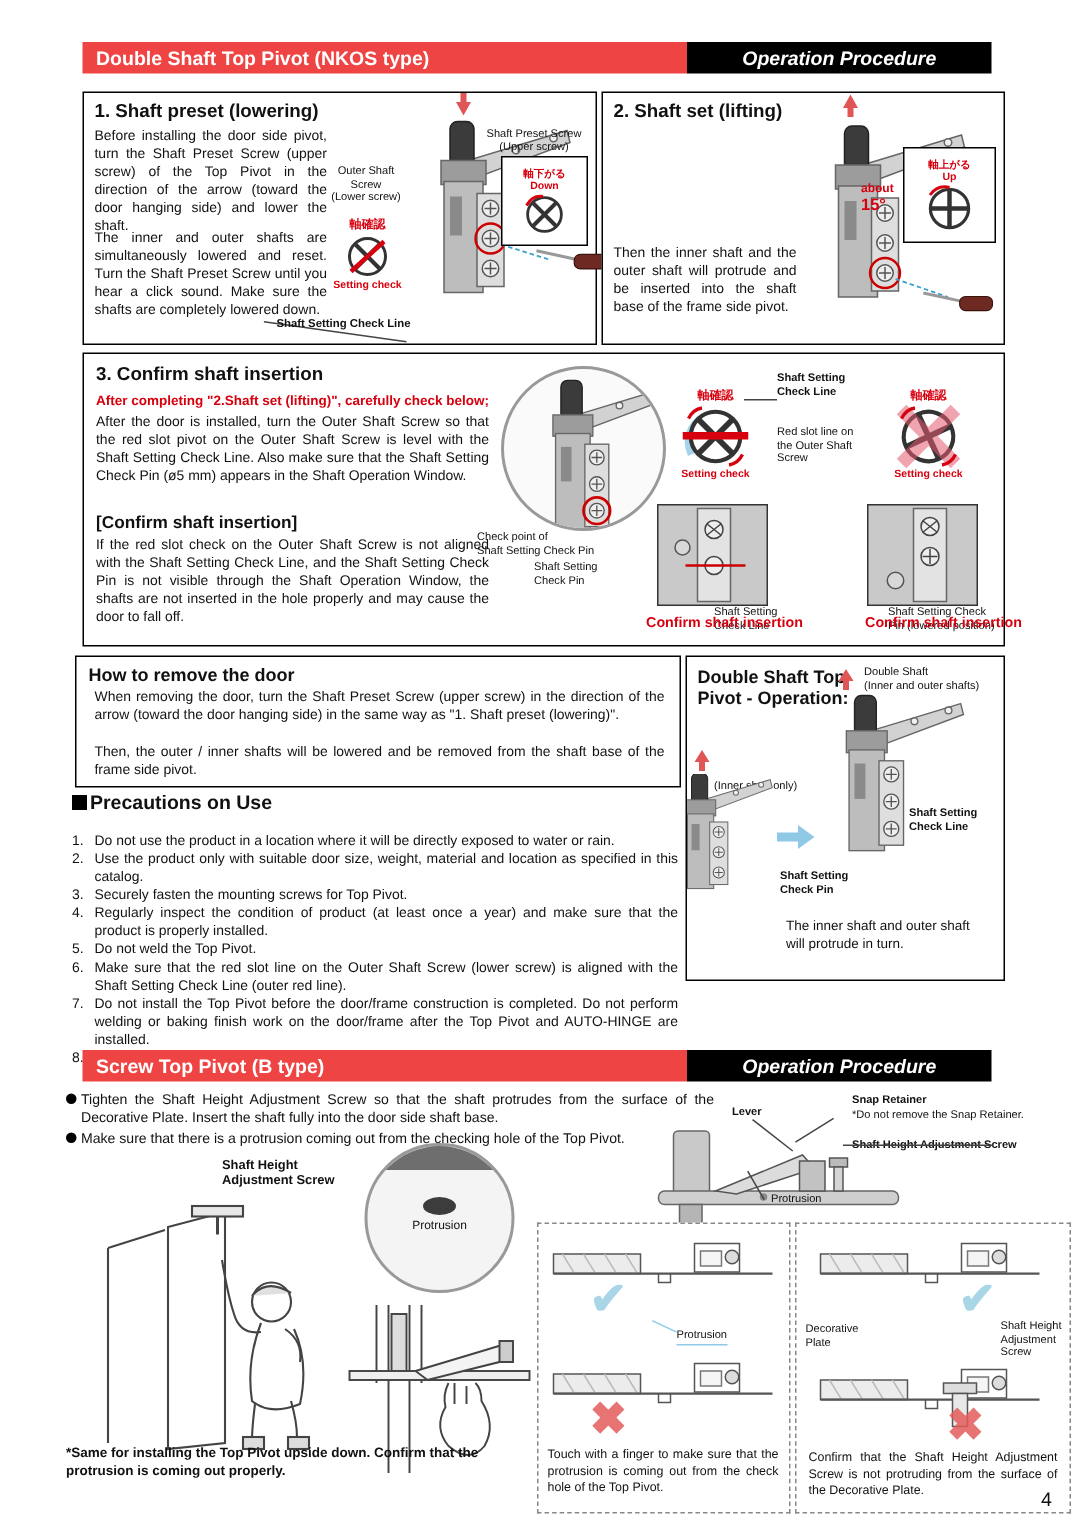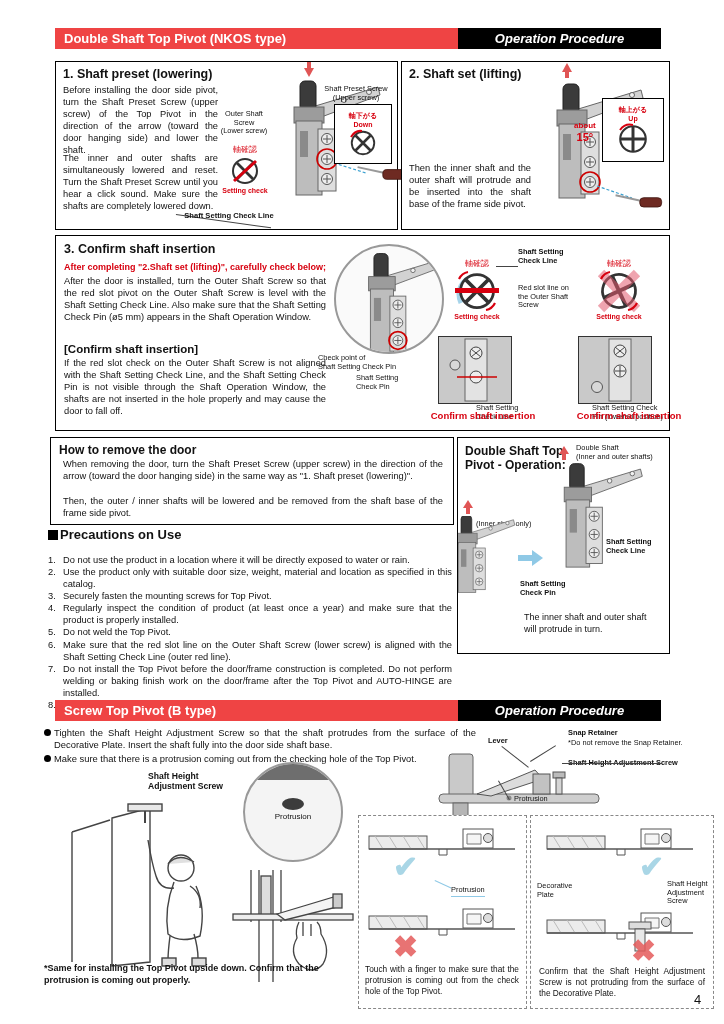--- a/index.html
+++ b/index.html
@@ -10,21 +10,21 @@
   .hdr-black{background:#000;color:#fff;font-weight:bold;font-style:italic;font-size:13px;line-height:21px;text-align:center;}
   .box{position:absolute;border:1.5px solid #000;background:#fff;}
   .dbox{position:absolute;border:1px dashed #888;background:#fff;}
   .h1{font-weight:bold;font-size:12.5px;}
   .h2{font-weight:bold;font-size:11.5px;}
   .body{font-size:9.3px;line-height:1.3;text-align:justify;}
   .lbl{font-size:7.4px;line-height:1.15;white-space:pre-line;text-align:center;}
   .lbl-l{font-size:7.4px;line-height:1.15;white-space:pre-line;text-align:left;}
   .redb{color:#d7000f;font-weight:bold;}
   .badge{display:flex;flex-direction:column;align-items:center;width:58px;}
-  .badge .jp{font-size:8px;font-weight:normal;color:#d7000f;}
+  .badge .jp{font-size:8px;font-weight:bold;color:#d7000f;}
   .badge .en{font-size:7px;font-weight:bold;color:#d7000f;}
   .pitem{display:flex;font-size:9.3px;line-height:1.3;}
   .pnum{flex:none;width:15px;}
   .ptext{flex:1;text-align:justify;}
   .ln{position:absolute;height:1px;background:#444;transform-origin:0 0;}
   .dot{width:7px;height:7px;border-radius:50%;background:#000;flex:none;margin:2px 3px 0 0;}
   .blt{display:flex;font-size:9.4px;line-height:1.3;margin-bottom:2px;}
   .inset{border:1px solid #000;background:#fff;display:flex;flex-direction:column;align-items:center;justify-content:center;}
   .photo{background:#c9c9c9;border:1px solid #333;}
   .chk{font-size:30px;color:#a9d6e6;font-weight:bold;line-height:1;}
@@ -138,21 +138,21 @@
       <circle cx="53" cy="102" r="10" fill="none" stroke="#c00" stroke-width="1.6"></circle>
       <line x1="60" y1="106" x2="95" y2="118" stroke="#3aa0d0" stroke-width="1.2" stroke-dasharray="3,2"></line>
     </svg>
     <svg class="abs" style="left:158px;top:1px" width="14" height="16">
       <polygon points="2,9 12,9 7,0" fill="#e05555"></polygon>
         <rect x="5" y="8" width="4" height="7" fill="#e05555"></rect>
     </svg>
     <svg class="abs" style="left:212px;top:128px" width="50" height="20">
       <use href="#driver" width="50" height="20"></use>
     </svg>
-    <div class="abs redb" style="left:172px;top:60px;font-size:8px;text-align:center;line-height:1.1">
+    <div class="abs redb" style="left:172px;top:60px;font-size:8px;line-height:1.1">
       <span>about</span><br>
       <span style="font-size:11px">15°</span>
     </div>
     <div class="abs inset" style="left:200px;top:36px;width:60px;height:62px">
       <div style="font-size:7px;font-weight:bold;color:#d7000f">軸上がる</div>
       <div style="font-size:7px;font-weight:bold;color:#d7000f">Up</div>
       <svg width="34" height="34">
         <use href="#headp" width="34" height="34"></use>
         <path d="M4 8 q5 -7 13 -5" fill="none" stroke="#d7000f" stroke-width="2"></path>
       </svg>

